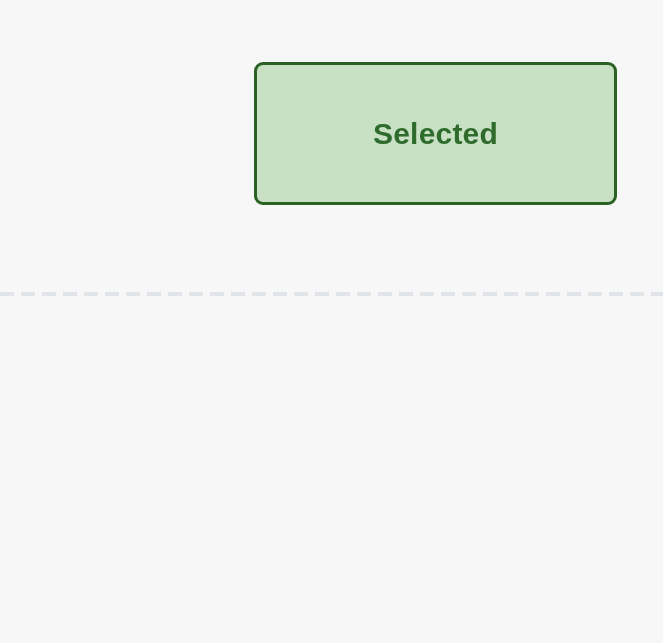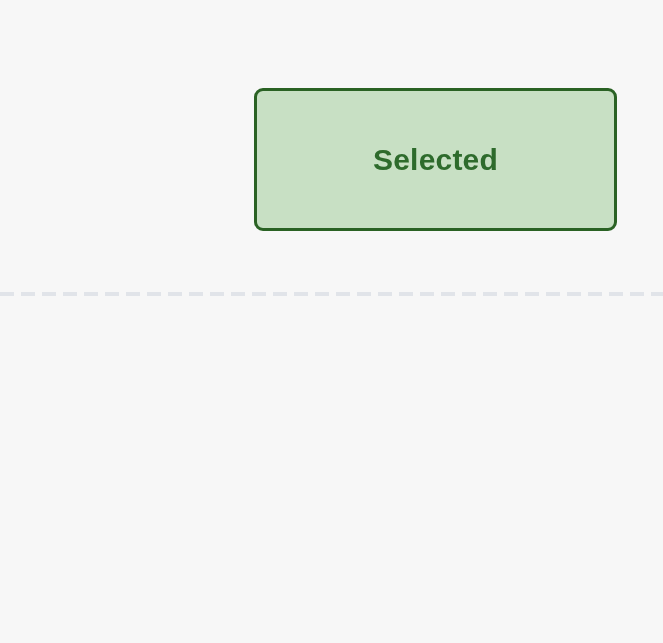--- a/index.html
+++ b/index.html
@@ -37,21 +37,20 @@
   .choice-btn {
     position: absolute;
     box-sizing: border-box;
     display: flex;
     align-items: center;
     justify-content: center;
     text-align: center;
     cursor: pointer;
     padding: 4px;
     font-family: "Liberation Sans", sans-serif;
-    margin-top: 26px;
   }
 
   #btn-selected {
     left: 254px;
     top: 62px;
     width: 363px;
     height: 143px;
     background: #c8e0c4;
     border: 3px solid #2a6224;
     border-radius: 9px;

